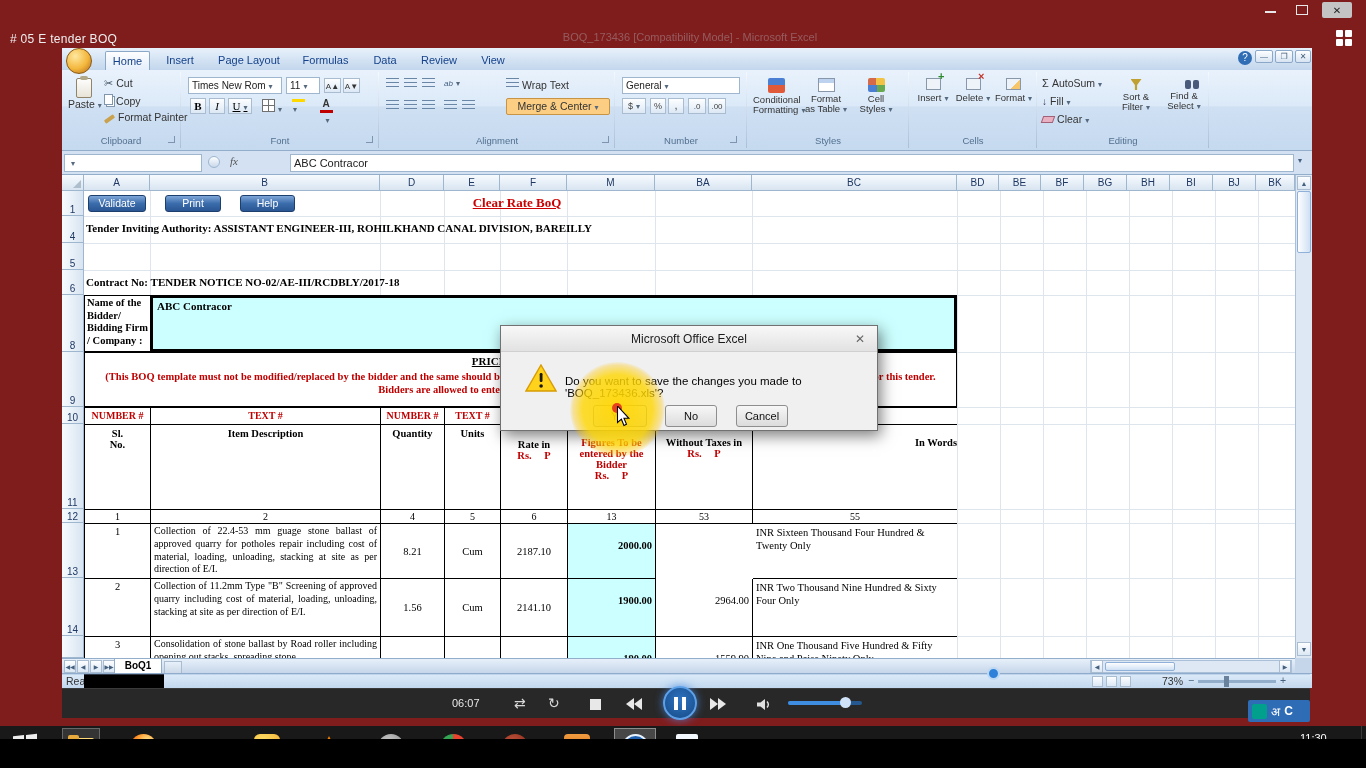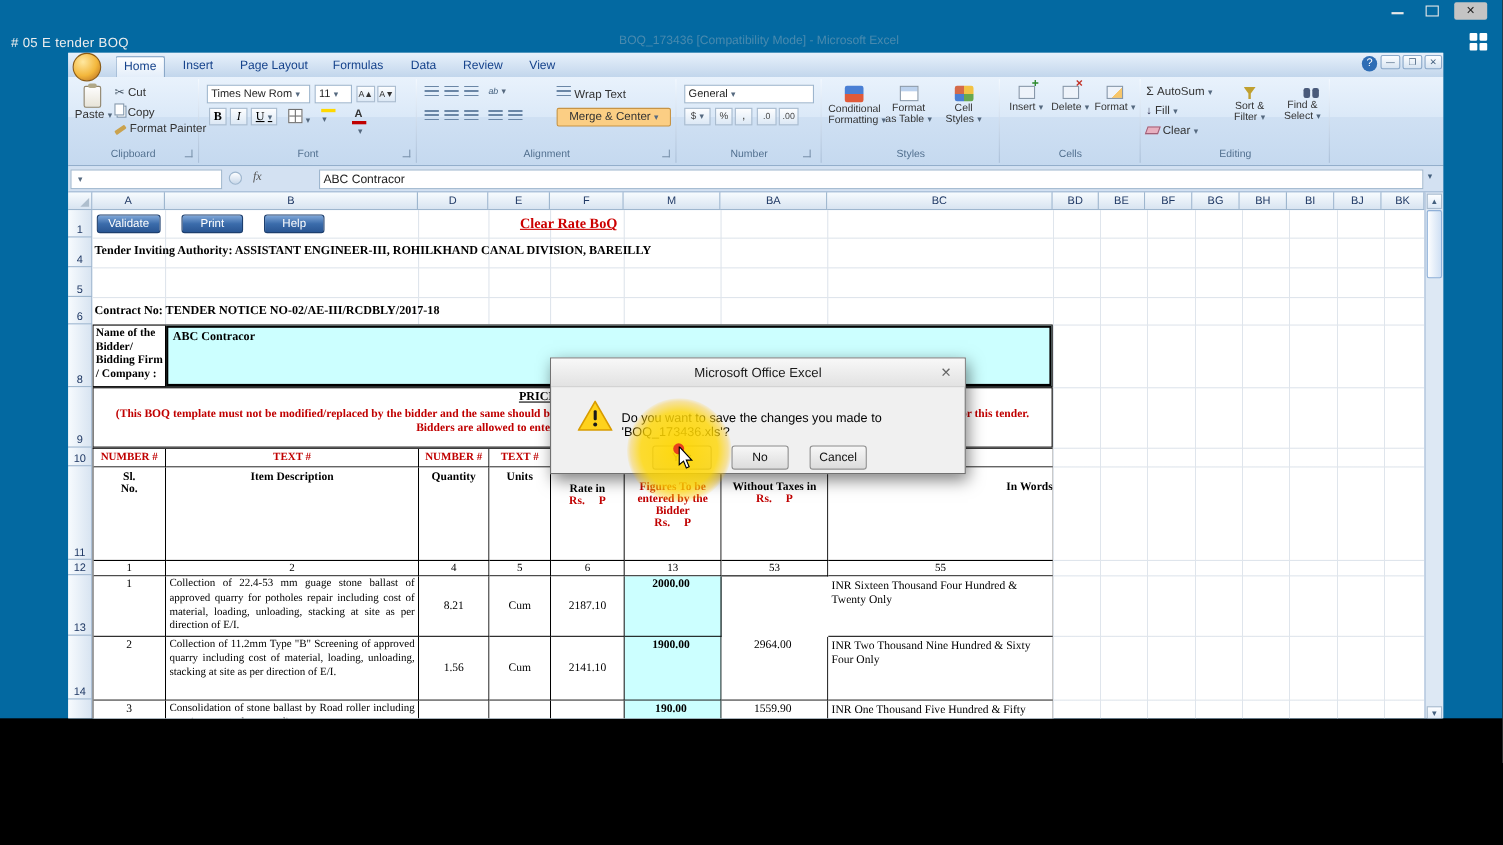--- a/index.html
+++ b/index.html
@@ -1,17 +1,17 @@
 <!DOCTYPE html>
 <html><head>
 <meta charset="utf-8">
 <style>
   *{box-sizing:border-box;margin:0;padding:0}
   html,body{width:1366px;height:768px;background:#000}
-  #screen{position:relative;width:1366px;height:653px;background:#0369a1;overflow:hidden;
+  #screen{position:relative;width:1366px;height:739px;background:#7f1d1d;overflow:hidden;
           font-family:"Liberation Sans",sans-serif;font-size:11px;color:#000}
   .ab{position:absolute}
   .sf{font-family:"Liberation Serif","DejaVu Serif",serif}
   
   .vtitle{left:10px;top:32px;color:#eee;font-size:12px;letter-spacing:.3px}
   .ghost{left:470px;top:31px;width:440px;text-align:center;font-size:11px;color:#b9bec4;opacity:.38}
   .wbtn{top:2px;width:24px;height:16px}
   .w-min::after{content:"";display:block;width:11px;height:2px;background:#e8e8e8;margin:9px auto 0}
   .w-max::after{content:"";display:block;width:10px;height:8px;border:1.5px solid #e8e8e8;margin:3px auto 0}
   .w-close{background:#c4c4c4;border-radius:2px;text-align:center;line-height:16px}
@@ -110,21 +110,21 @@
   .tbl{left:0;top:216px;width:873px;height:251px;border-top:1px solid #000;border-left:1px solid #000;overflow:hidden;background:#fff}
   .c{position:absolute;border-right:1px solid #000;border-bottom:1px solid #000;background:#fff;font-family:"Liberation Serif","DejaVu Serif",serif;font-size:10.5px}
   .cy{background:#ccffff}
   .red{color:#c00000}
   .rsp{word-spacing:10px}
   .typ{font-weight:bold;font-size:10px;color:#c00000;text-align:center;line-height:16px}
   .hdr{font-weight:bold;text-align:center}
   .idx{text-align:center;font-size:10px;line-height:13px}
   .desc{padding:1px 3px;font-size:10px;line-height:12.8px;text-align:justify}
   .mid{display:flex;align-items:center;justify-content:center}
-  .numr{text-align:center;padding:2px 3px 0 0}
+  .numr{text-align:right;padding:16px 3px 0 0}
   .words{padding:2px 3px;line-height:13px}
   
   .sheetbar{left:0;top:610px;width:1233px;height:15px;background:linear-gradient(#e7f0fa,#c6d6ea);border-top:1px solid #93aecb}
   .tn{top:1px;width:12px;height:13px;border:1px solid #aabccf;background:linear-gradient(#fdfeff,#dce8f5);font-size:6px;color:#44607e;text-align:center;line-height:12px}
   .stab{left:52px;top:0;width:48px;height:15px;background:#fff;border:1px solid #93aecb;border-top:none;font-size:10px;font-weight:bold;text-align:center;line-height:14px}
   .stub{left:102px;top:2px;width:18px;height:13px;background:linear-gradient(#e7f0fa,#cdd9e8);border:1px solid #aabccf}
   .hscroll{left:1028px;top:1px;width:202px;height:13px;background:#dde8f4;border:1px solid #aabfd8}
   .status{left:0;top:625px;width:1250px;height:15px;background:linear-gradient(#dcebf9,#c3d8ee);border-top:1px solid #93aecb;font-size:10.5px;color:#333}
   .vscroll{left:1233px;top:127px;width:17px;height:483px;background:#dde8f4;border-left:1px solid #aabfd8}
   .varrow{left:1px;width:14px;height:14px;background:linear-gradient(#fdfeff,#dce8f5);border:1px solid #aabccf;font-size:7px;color:#44607e;text-align:center;line-height:13px}

